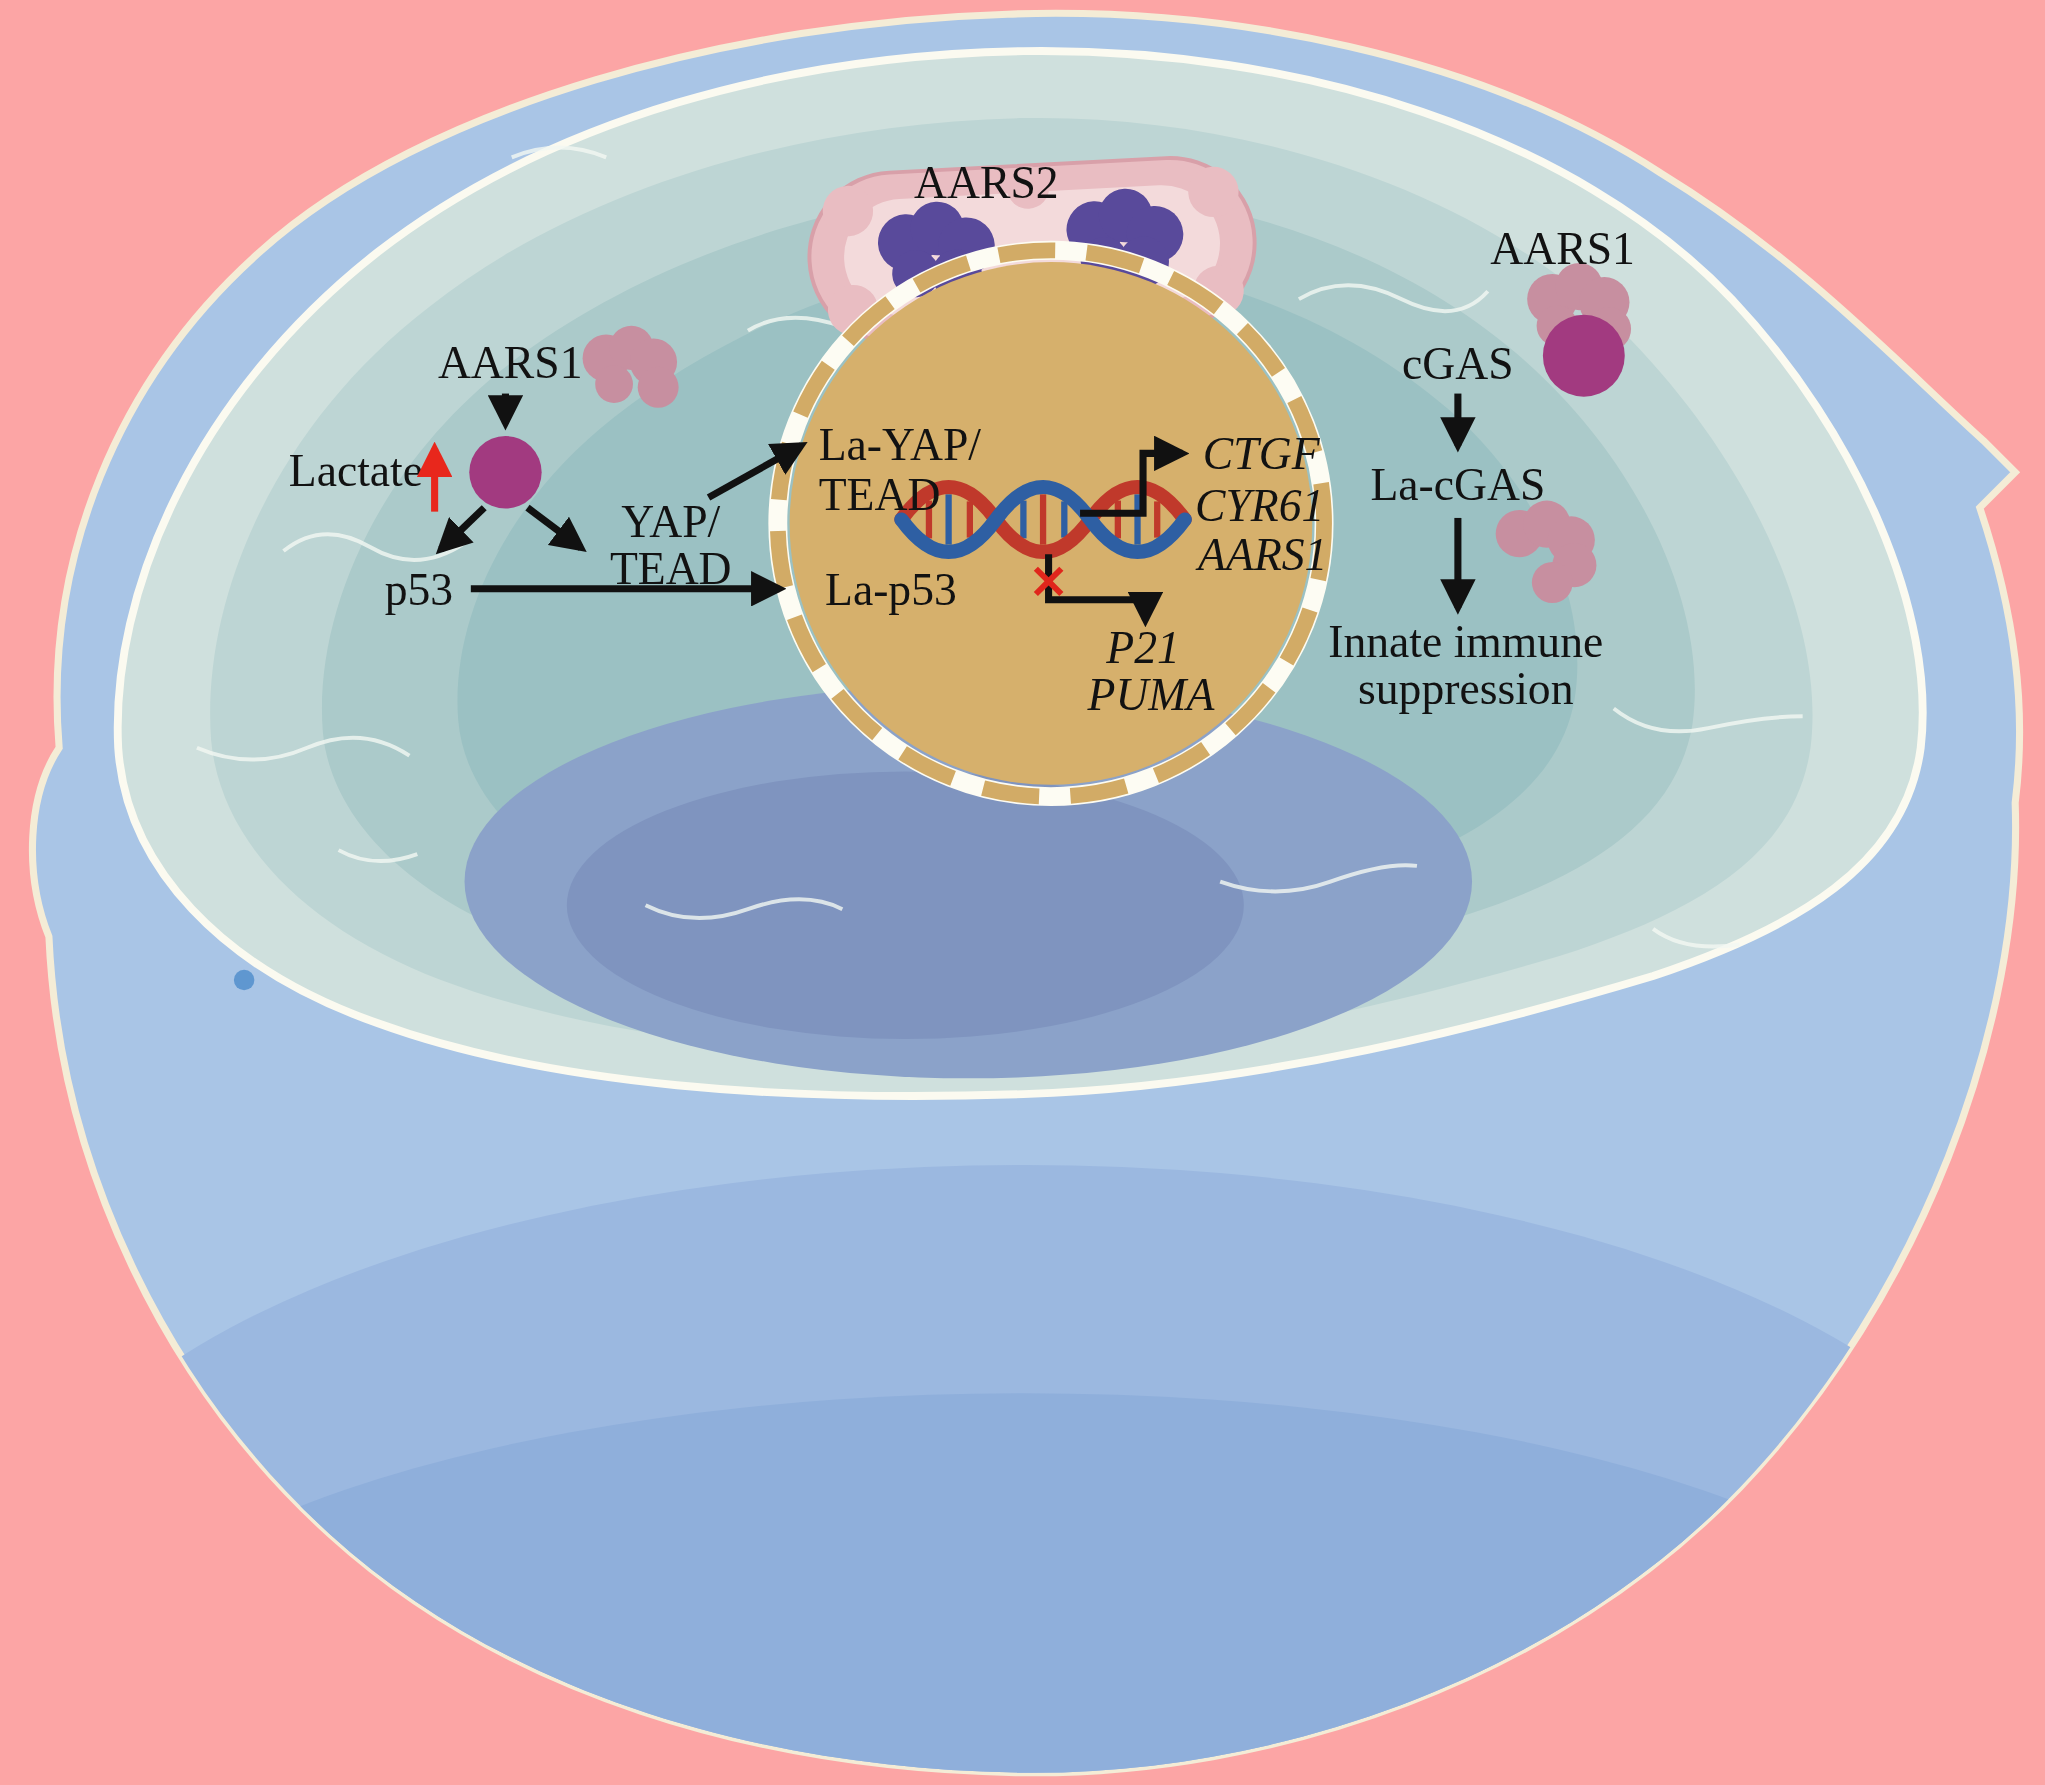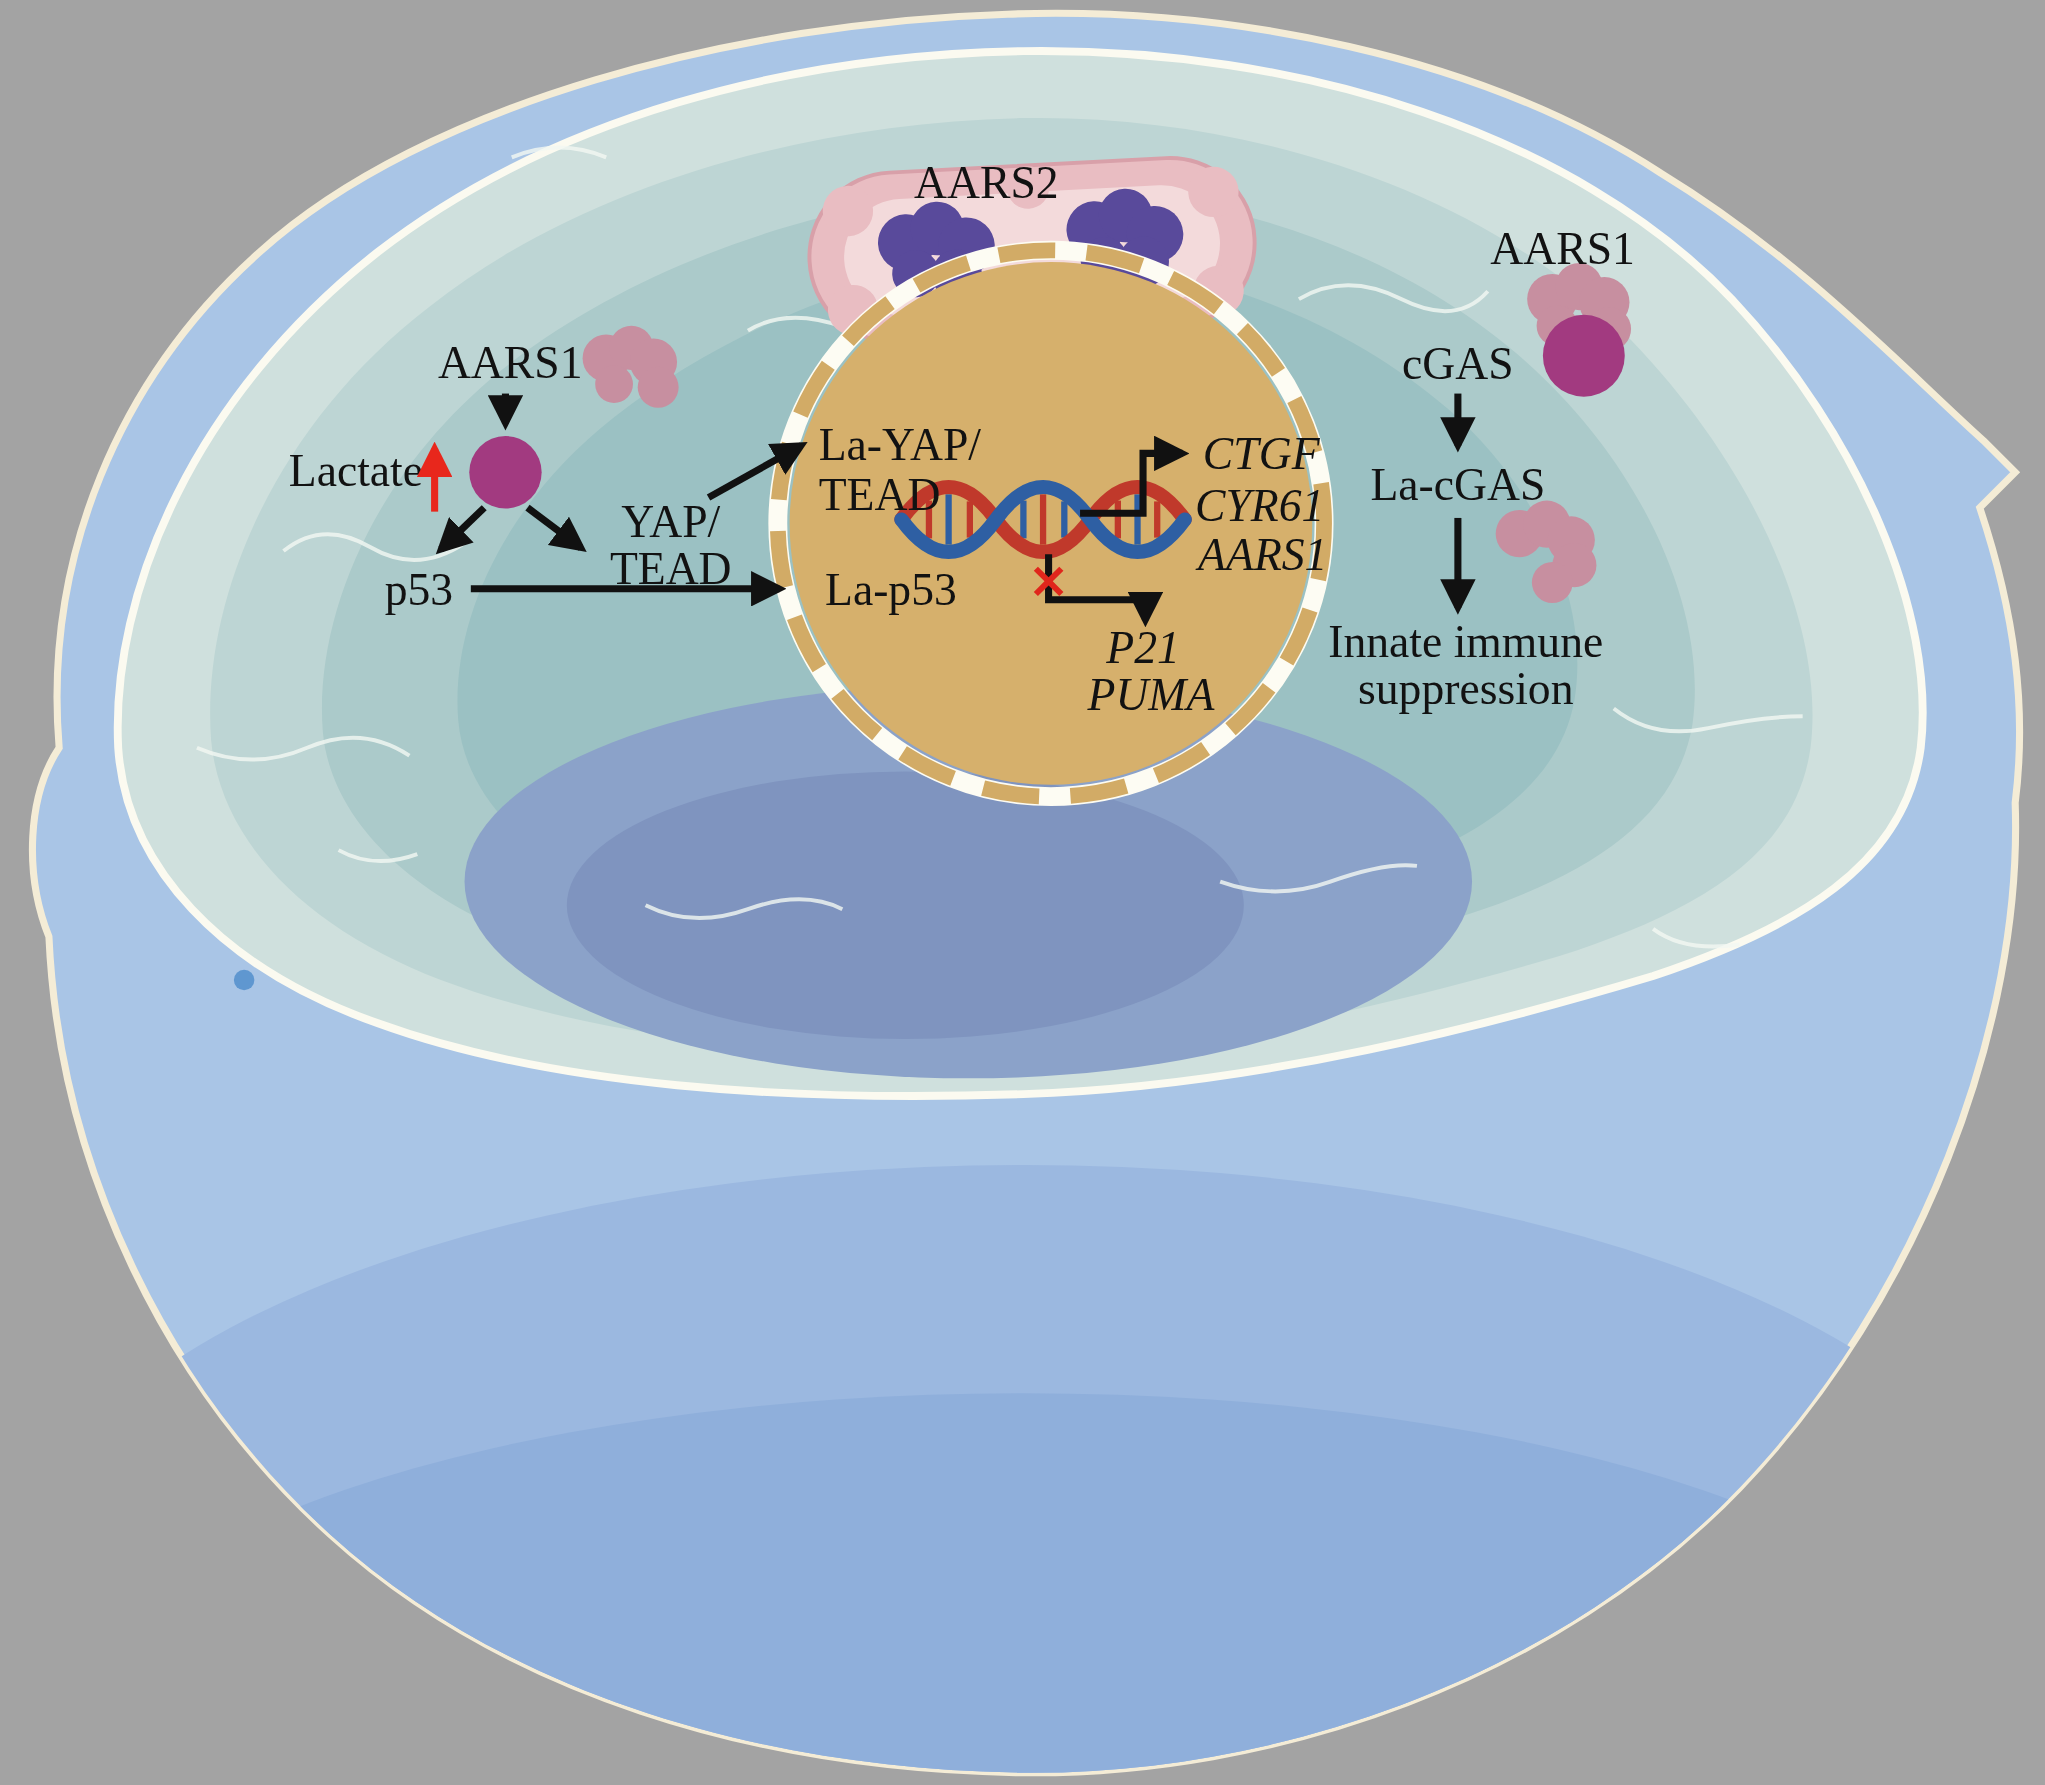--- a/index.html
+++ b/index.html
@@ -1,16 +1,16 @@
 <!DOCTYPE html>
 <html style="font-size:12.6px"><head>
 <meta charset="utf-8">
 <style>
   html,body{margin:0;padding:0;background:#ffffff;}
-  .stage{position:relative;width:2046px;height:1786px;overflow:hidden;background:#a3a3a3;}
+  .stage{position:relative;width:2046px;height:1786px;overflow:hidden;background:#fca5a5;}
   svg text{font-family:"Liberation Serif","DejaVu Serif",serif;font-size:58px;fill:#121212;}
   svg text.it{font-style:italic;}
   svg text.big-red{font-family:"DejaVu Sans",sans-serif;font-weight:bold;font-size:64px;fill:#e0261c;}
   .arrow{stroke:#111111;stroke-width:9;fill:none;}
   .red-arrow{stroke:#e8271c;stroke-width:9;fill:none;}
   .squiggle{stroke:#f3f7f3;stroke-width:5;fill:none;opacity:.8;}
   .rung{stroke-width:8;}
 </style>
 </head>
 <body>

